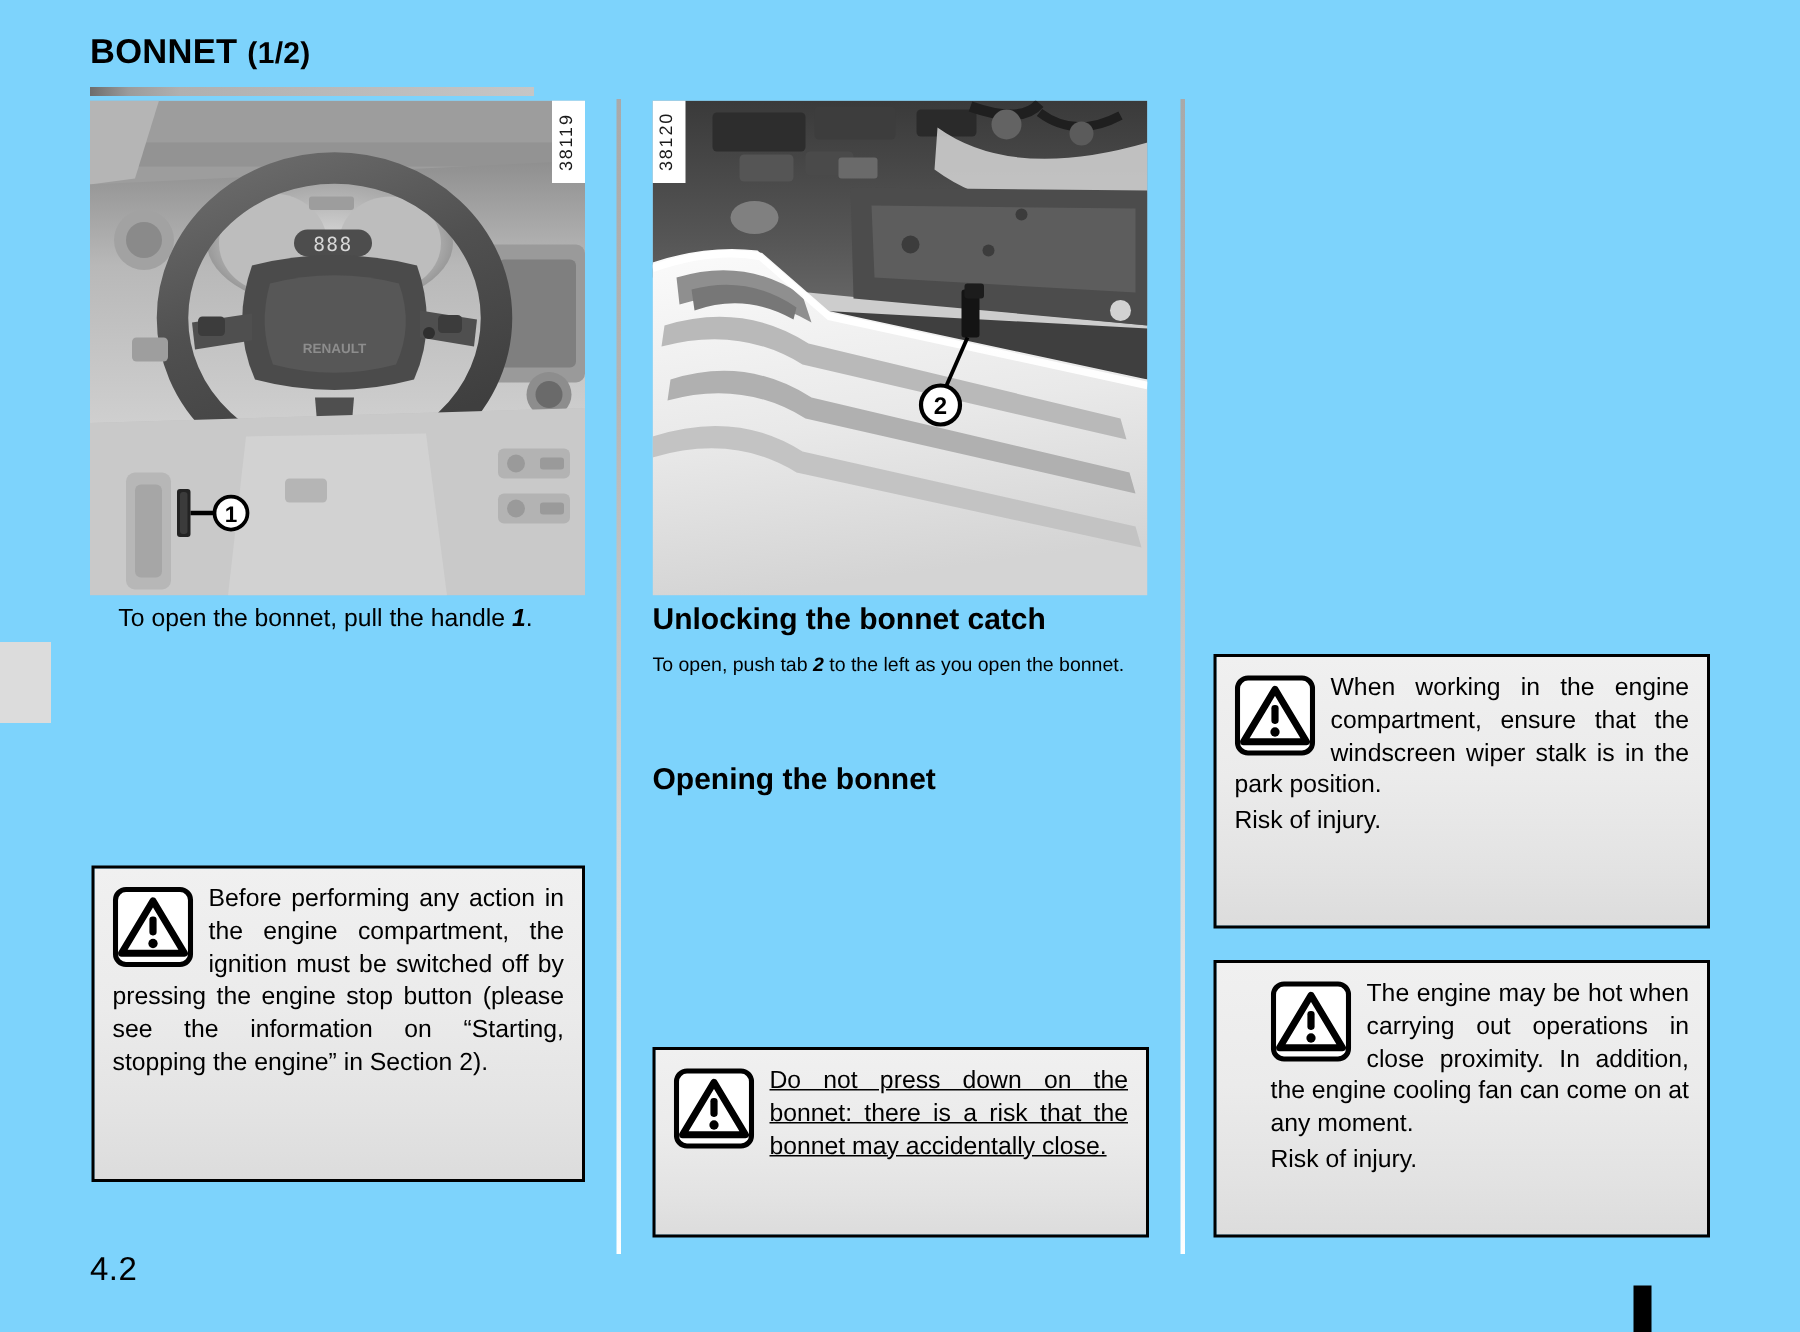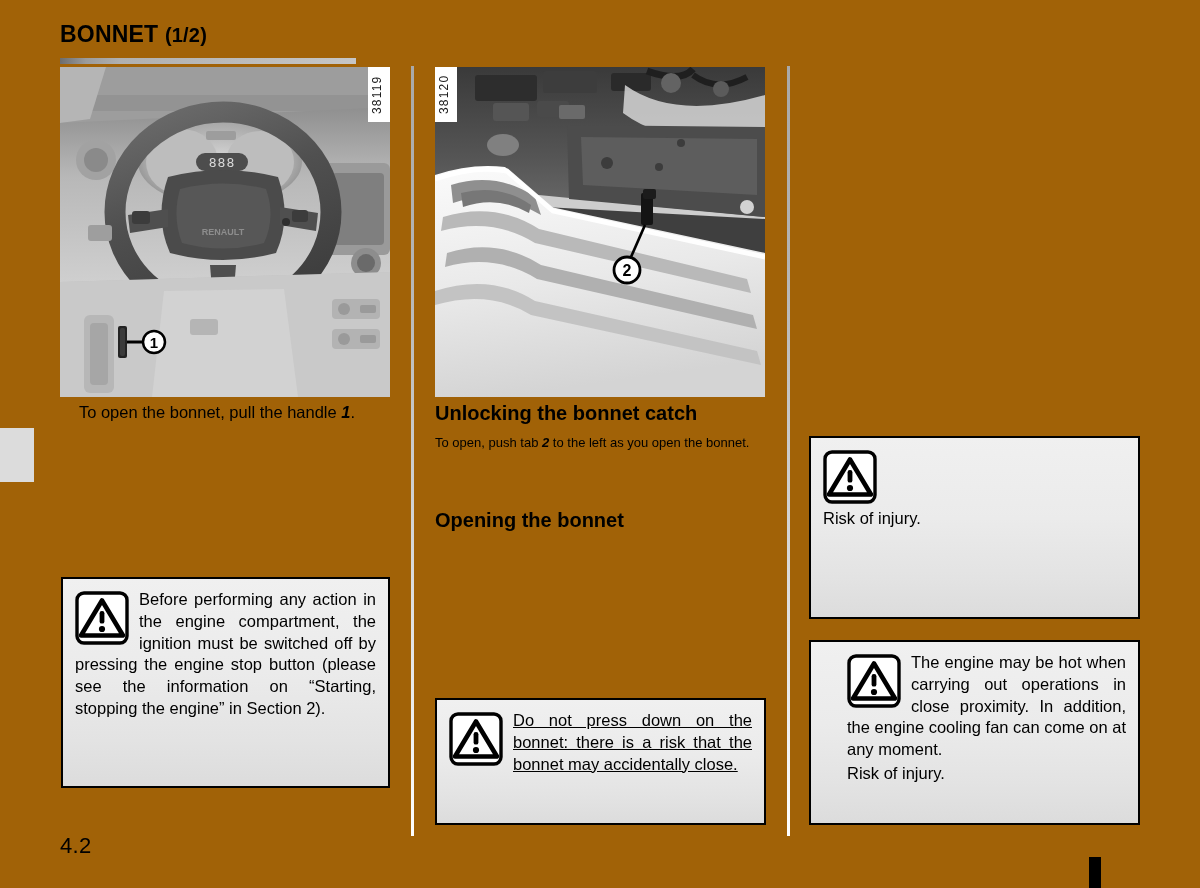--- a/index.html
+++ b/index.html
@@ -10,21 +10,21 @@
     background: #ffffff;
     font-family: "Liberation Sans", sans-serif;
     color: #000000;
     overflow: hidden;
   }
 
   .page {
     position: relative;
     width: 1200px;
     height: 888px;
-    background: #a16207;
+    background: #7dd3fc;
   }
 
   
   .page-title {
     position: absolute;
     left: 60px;
     top: 21px;
     font-size: 23px;
     font-weight: bold;
     letter-spacing: 0.2px;
@@ -386,20 +386,21 @@
 
   <div class="warn-box" id="warn-right1">
     <div class="warn-icon">
       <svg viewBox="0 0 54 54" aria-hidden="true">
         <rect x="2" y="2" width="50" height="50" rx="7" ry="7" fill="#ffffff" stroke="#000000" stroke-width="3.4"></rect>
         <path d="M27 9.5 L48 44.5 L6 44.5 Z" fill="#ffffff" stroke="#000000" stroke-width="4.6" stroke-linejoin="round"></path>
         <rect x="24.6" y="20" width="4.8" height="12.6" rx="2.2" fill="#000000"></rect>
         <circle cx="27" cy="38" r="3.1" fill="#000000"></circle>
       </svg>
     </div>
+    <div class="warn-text">When working in the engine compartment, ensure that the windscreen wiper stalk is in the park position.</div>
     <div class="warn-text after">Risk of injury.</div>
   </div>
 
   <div class="warn-box" id="warn-right2">
     <div class="warn-icon">
       <svg viewBox="0 0 54 54" aria-hidden="true">
         <rect x="2" y="2" width="50" height="50" rx="7" ry="7" fill="#ffffff" stroke="#000000" stroke-width="3.4"></rect>
         <path d="M27 9.5 L48 44.5 L6 44.5 Z" fill="#ffffff" stroke="#000000" stroke-width="4.6" stroke-linejoin="round"></path>
         <rect x="24.6" y="20" width="4.8" height="12.6" rx="2.2" fill="#000000"></rect>
         <circle cx="27" cy="38" r="3.1" fill="#000000"></circle>

